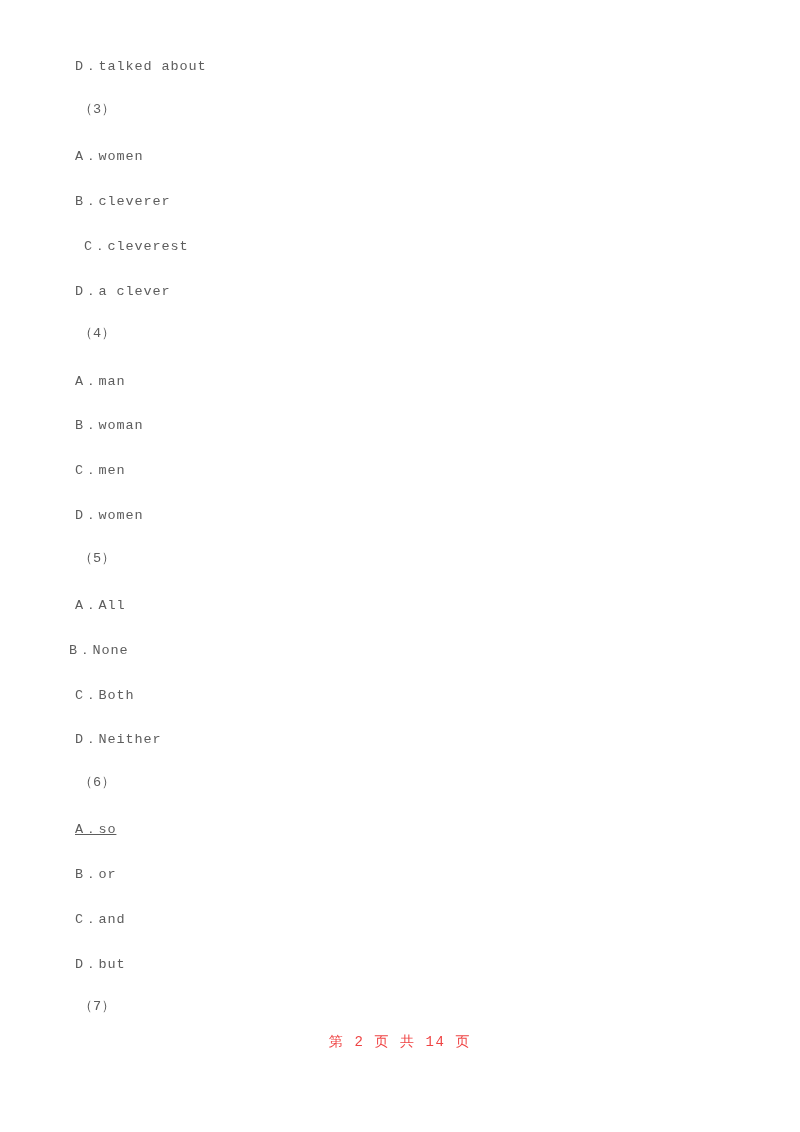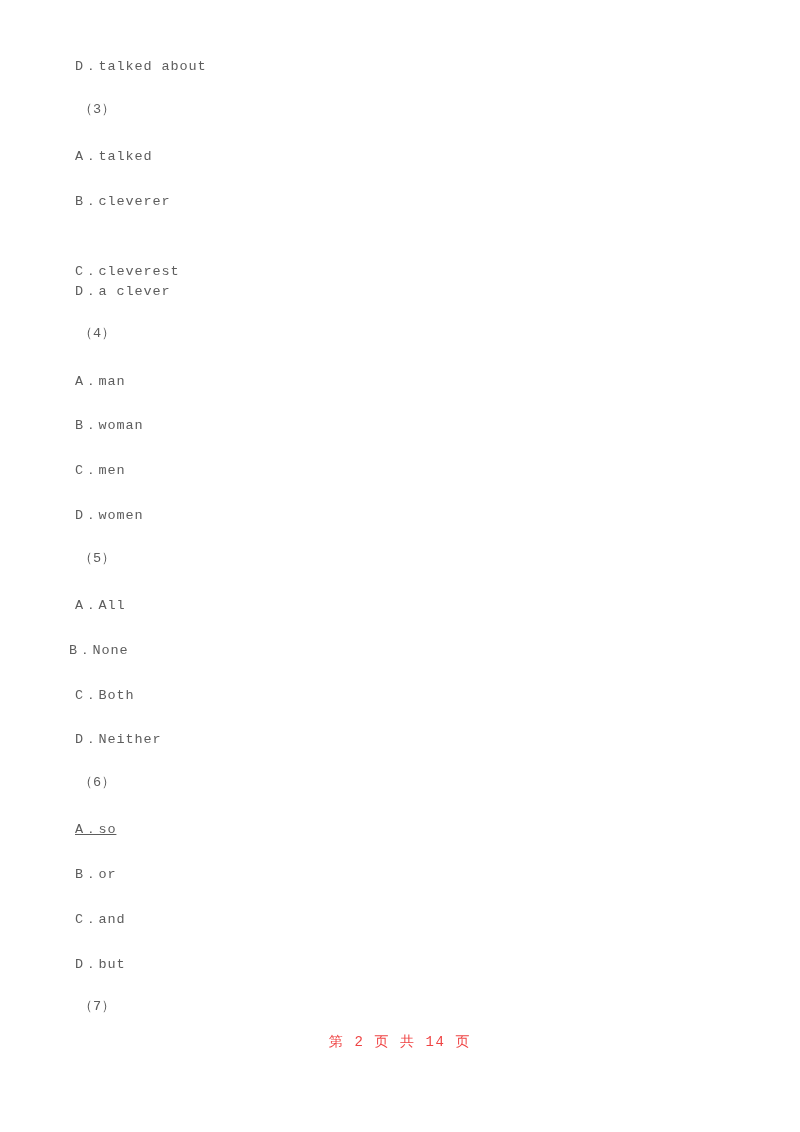--- a/index.html
+++ b/index.html
@@ -63,23 +63,23 @@
     line-height: 1;
   }
 </style>
 </head>
 <body>
 
 <div class="page">
   <div class="content">
       <div class="line option" style="left: 75px; top: 60px;">D．talked about</div>
       <div class="line group" style="left: 79px; top: 103px;">（3）</div>
-      <div class="line option" style="left: 75px; top: 150px;">A．talked</div>
+      <div class="line option" style="left: 75px; top: 150px;">A．women</div>
       <div class="line option" style="left: 75px; top: 195px;">B．cleverer</div>
-      <div class="line option" style="left: 75px; top: 240px; margin-top: 25px;">C．cleverest</div>
+      <div class="line option" style="left: 84px; top: 240px;">C．cleverest</div>
       <div class="line option" style="left: 75px; top: 285px; text-align: center;">D．a clever</div>
       <div class="line group" style="left: 79px; top: 327px;">（4）</div>
       <div class="line option" style="left: 75px; top: 375px;">A．man</div>
       <div class="line option" style="left: 75px; top: 419px;">B．woman</div>
       <div class="line option" style="left: 75px; top: 464px;">C．men</div>
       <div class="line option" style="left: 75px; top: 509px;">D．women</div>
       <div class="line group" style="left: 79px; top: 552px;">（5）</div>
       <div class="line option" style="left: 75px; top: 599px;">A．All</div>
       <div class="line option" style="left: 69px; top: 644px;">B．None</div>
       <div class="line option" style="left: 75px; top: 689px;">C．Both</div>

